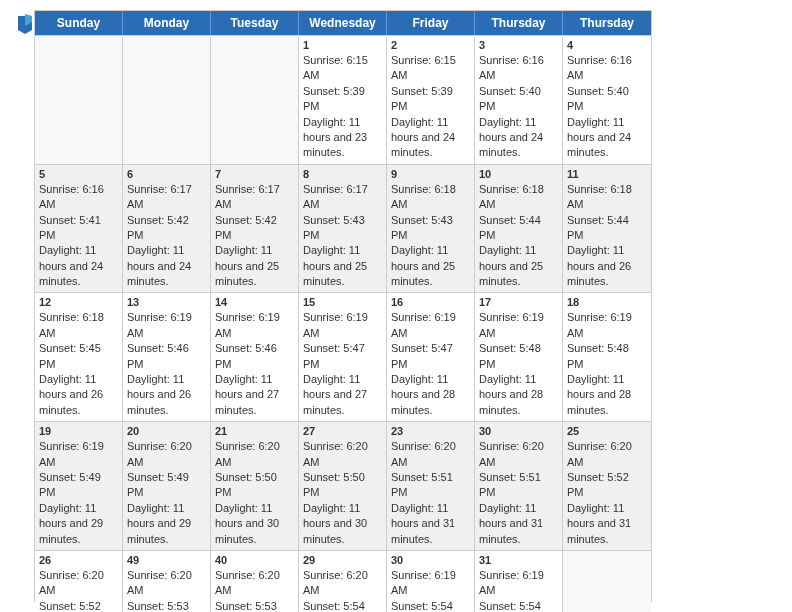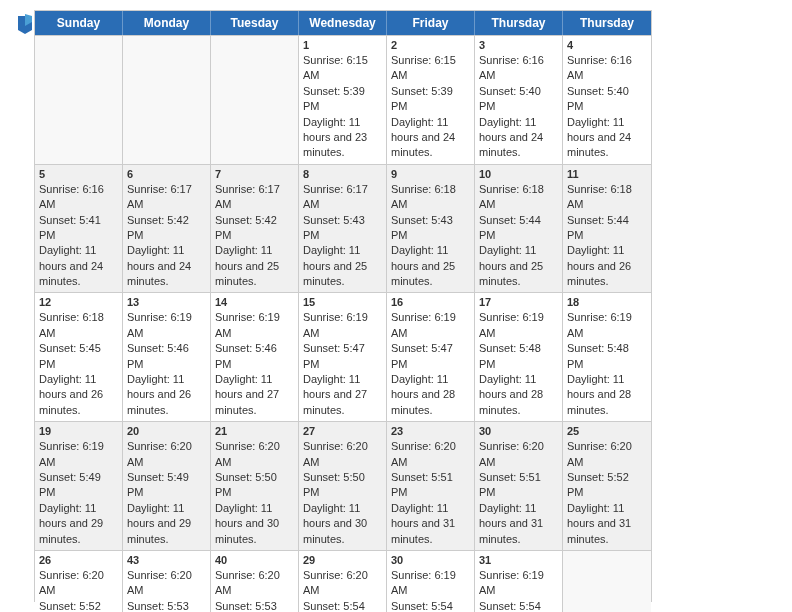--- a/index.html
+++ b/index.html
@@ -252,21 +252,21 @@
             <span class="day-num">25</span>
             <div class="cell-info">Sunrise: 6:20 AM<br>Sunset: 5:52 PM<br>Daylight: 11 hours and 31 minutes.</div>
           </div>
         </div>
         <div class="cal-week">
           <div class="cal-cell">
             <span class="day-num">26</span>
             <div class="cell-info">Sunrise: 6:20 AM<br>Sunset: 5:52 PM<br>Daylight: 11 hours and 32 minutes.</div>
           </div>
           <div class="cal-cell">
-            <span class="day-num">43</span>
+            <span class="day-num">49</span>
             <div class="cell-info">Sunrise: 6:20 AM<br>Sunset: 5:53 PM<br>Daylight: 11 hours and 32 minutes.</div>
           </div>
           <div class="cal-cell">
             <span class="day-num">40</span>
             <div class="cell-info">Sunrise: 6:20 AM<br>Sunset: 5:53 PM<br>Daylight: 11 hours and 33 minutes.</div>
           </div>
           <div class="cal-cell">
             <span class="day-num">29</span>
             <div class="cell-info">Sunrise: 6:20 AM<br>Sunset: 5:54 PM<br>Daylight: 11 hours and 33 minutes.</div>
           </div>

